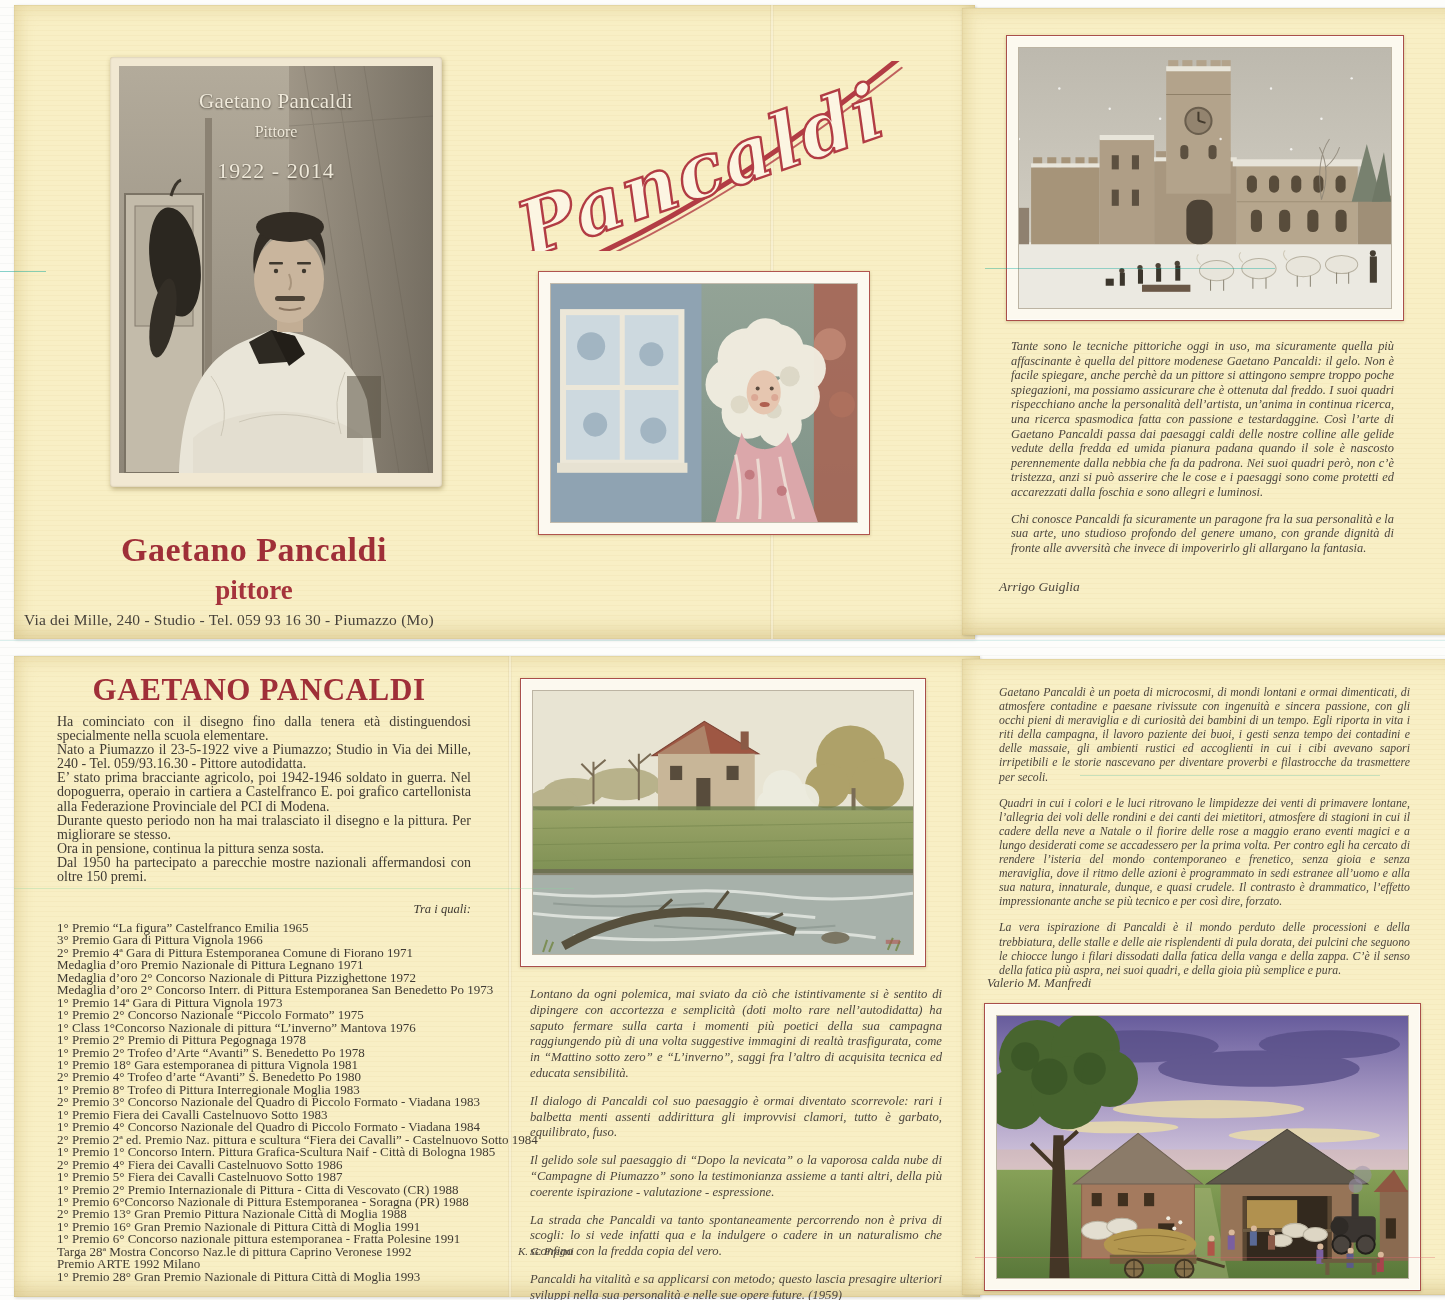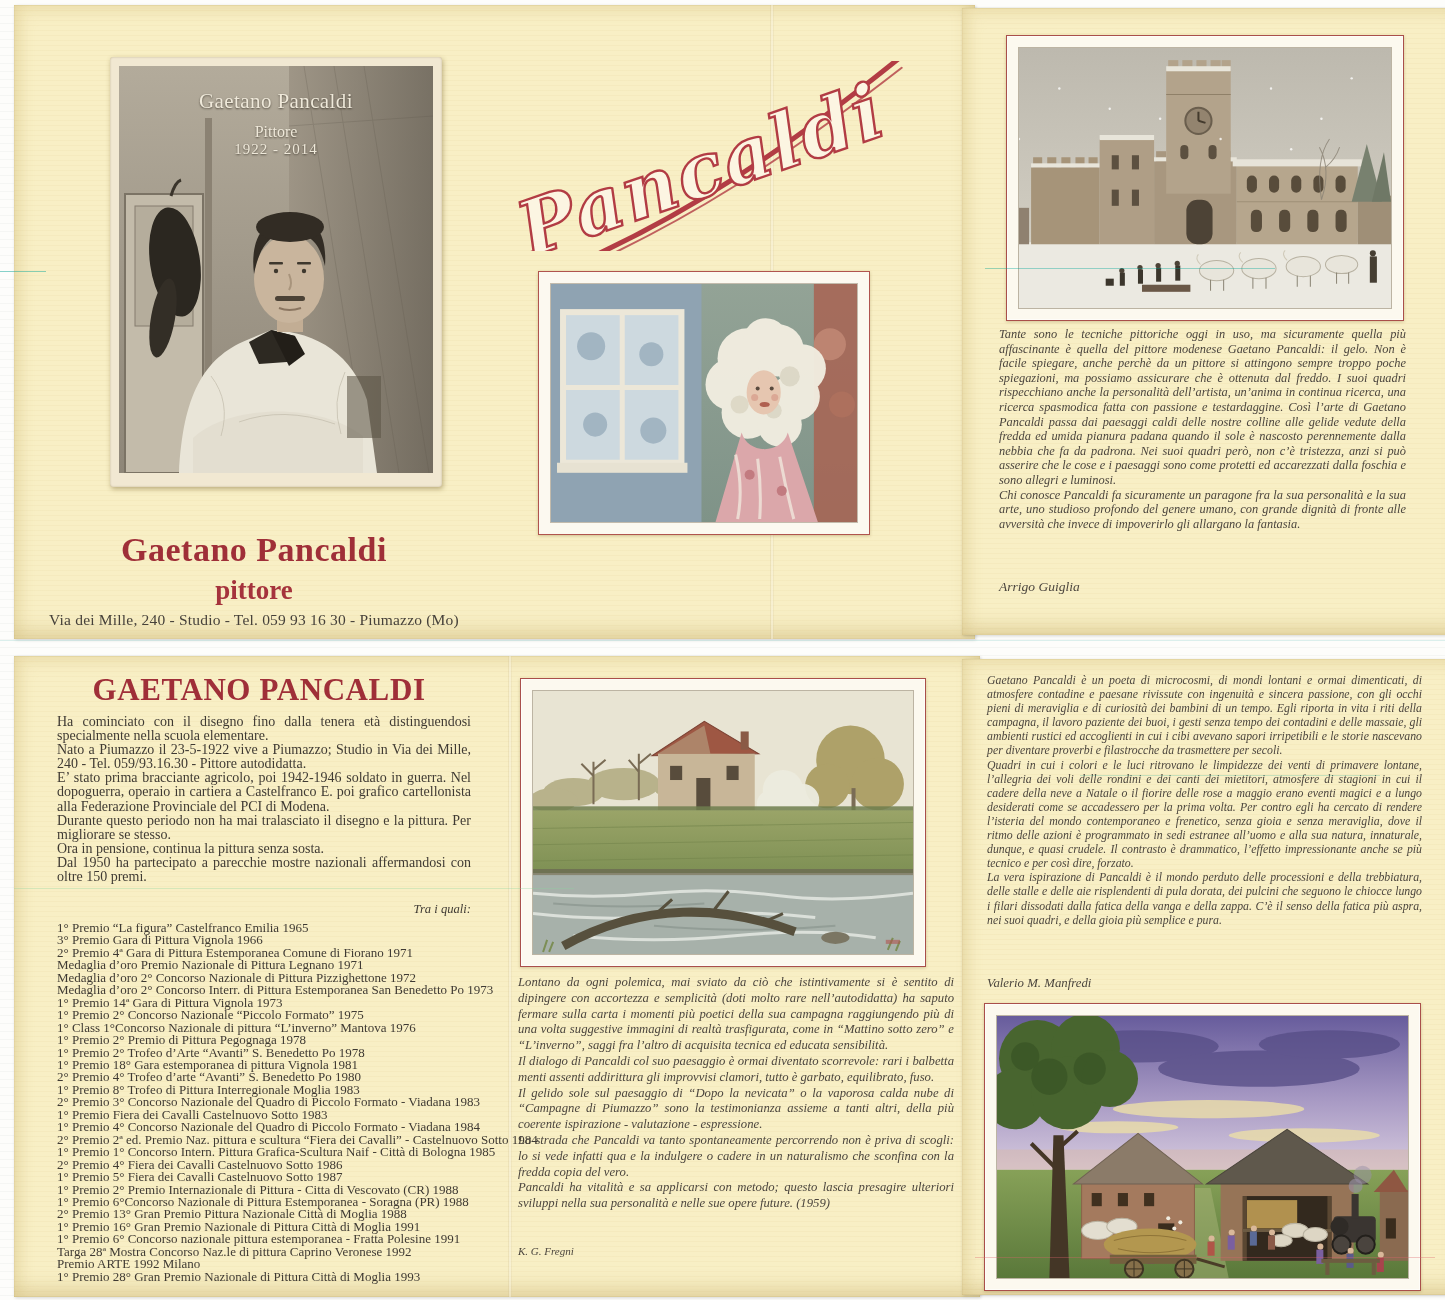--- a/index.html
+++ b/index.html
@@ -41,41 +41,41 @@
     border-radius:3px;
     box-shadow:1px 2px 5px rgba(110,90,35,.45), inset 0 0 2px rgba(120,100,50,.4);
   }
   .photo svg{display:block;width:100%;height:100%;}
   .photo-caption{
     position:absolute;left:9px;right:9px;top:32px;text-align:center;color:#efe9da;
     text-shadow:0 1px 2px rgba(30,25,15,.65);
   }
   .pc-name{font-size:21px;letter-spacing:.4px;}
   .pc-role{font-size:16px;margin-top:9px;}
-  .pc-years{font-size:15px;margin-top:0;letter-spacing:1px;}
+  .pc-years{font-size:22px;margin-top:17px;letter-spacing:1px;}
 
   .signature-svg{position:absolute;left:468px;top:56px;width:470px;height:190px;}
 
   .mini-frame{
     position:absolute;left:524px;top:266px;width:332px;height:264px;
     background:#fcf9f0;border:1.5px solid #b0544e;padding:12px;box-sizing:border-box;
     box-shadow:0 1px 3px rgba(120,90,30,.28);
   }
   .mini-frame svg{display:block;width:100%;height:100%;outline:1px solid rgba(110,95,70,.4);}
 
   .front-name{position:absolute;left:10px;top:526px;width:460px;text-align:center;
     font-size:34px;font-weight:bold;color:#9f2f38;letter-spacing:.5px;}
   .front-role{position:absolute;left:10px;top:570px;width:460px;text-align:center;
     font-size:27px;font-weight:bold;color:#a5333c;}
-  .front-address{position:absolute;left:10px;top:606px;width:460px;text-align:center;
+  .front-address{position:absolute;left:10px;top:606px;width:460px;text-align:left;
     font-size:15.5px;color:#46413a;letter-spacing:.2px;}
 
   
   .essay{position:absolute;font-style:italic;color:#4c463e;text-align:justify;}
-  .essay p{margin:0;}
+  .essay p{margin:12px;}
   .author{position:absolute;font-style:italic;color:#4c463e;text-align:left;}
 
   .gelo-text{left:37px;top:319px;width:407px;font-size:12.4px;line-height:14.6px;}
   .gelo-author{left:37px;top:571px;width:398px;font-size:13.5px;}
 
   
   .bio-title{position:absolute;left:20px;top:16px;width:450px;text-align:center;
     font-size:31px;font-weight:bold;color:#9f2f38;letter-spacing:.6px;}
   .bio-text{position:absolute;left:43px;top:59px;width:414px;font-size:14px;
     line-height:14.1px;color:#3f3a33;text-align:justify;}

